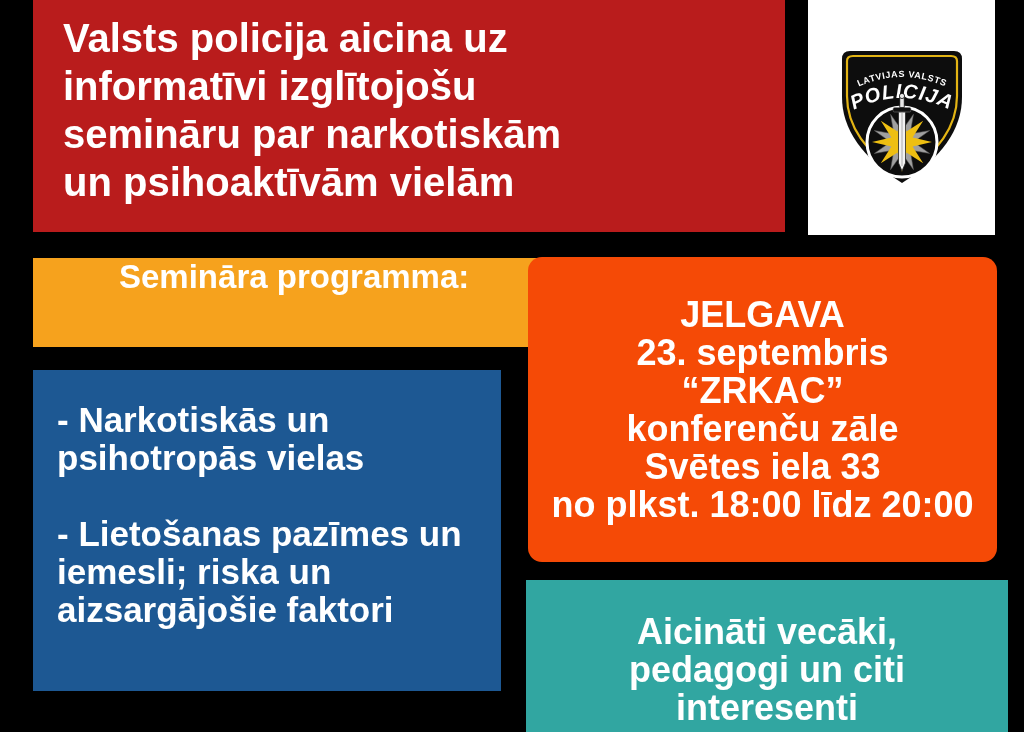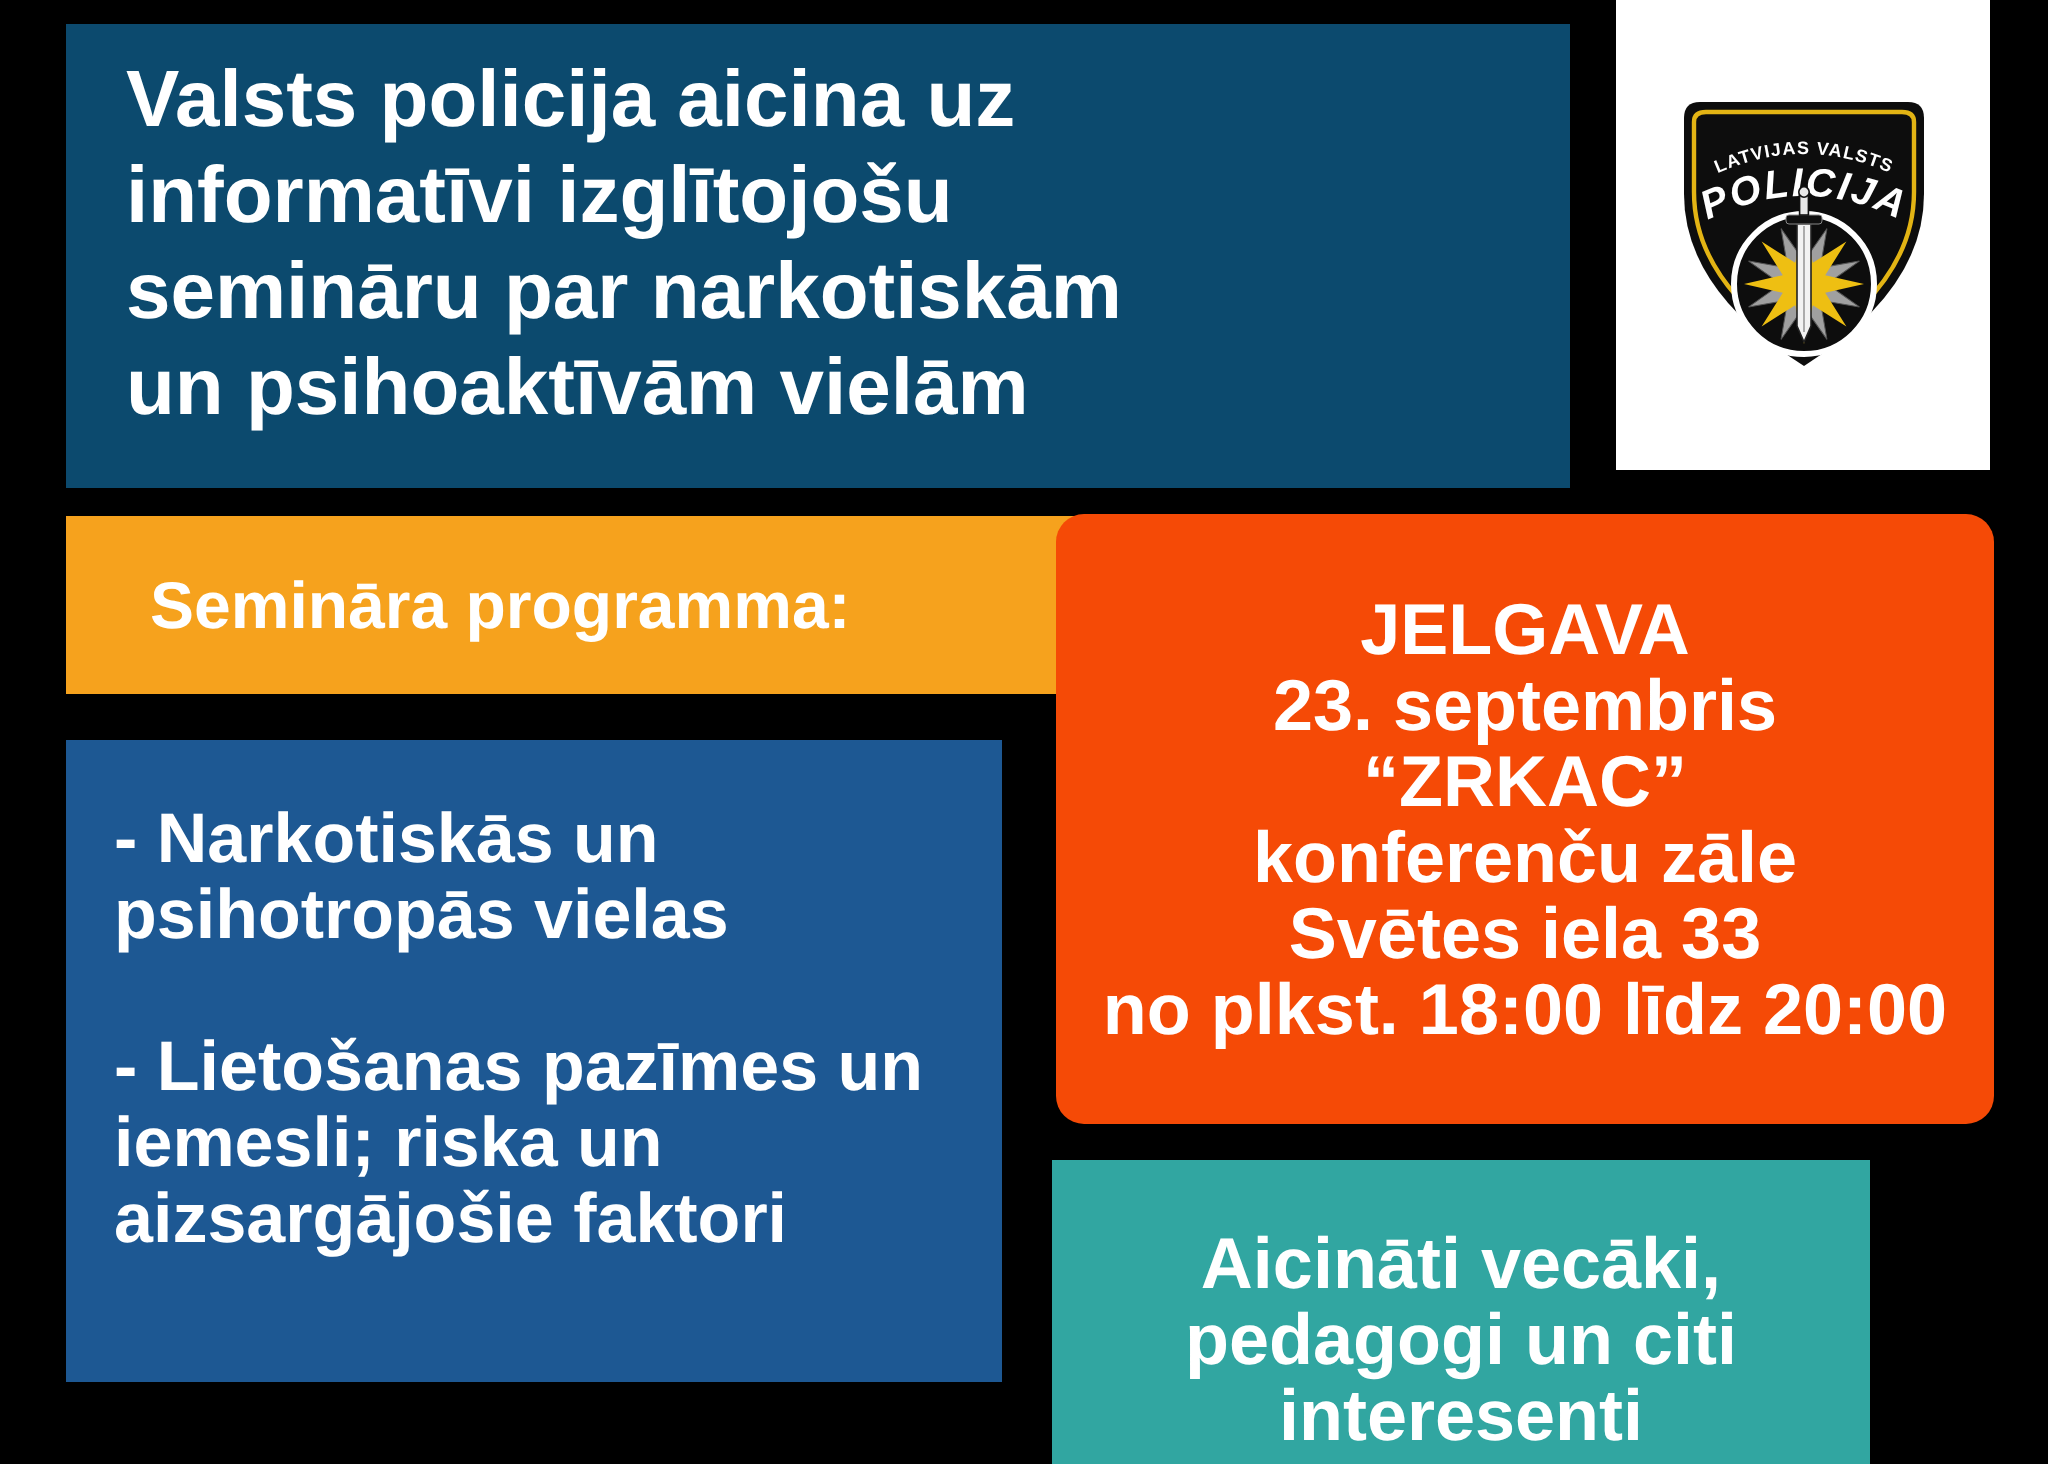--- a/index.html
+++ b/index.html
@@ -20,41 +20,41 @@
     padding:14px 0 0 30px;margin:0;
     color:#fff;font-weight:bold;white-space:pre;
   }
 
   
   .logo-block{left:808px;top:0;width:187px;height:235px;background:#fff;}
   .logo-block svg{display:block;margin:45px auto 0 auto;}
 
   
   .program-header-block{left:33px;top:258px;width:536px;height:89px;
-    display:flex;align-items:center;}
+    display:flex;align-items:flex-start;padding-left:44px;}
   .program-header-block p{font-size:33px;padding-left:42px;}
 
   
   .program-block{left:33px;top:370px;width:468px;height:321px;
     padding:31px 10px 0 24px;}
   .program-block p{font-size:35px;line-height:38px;margin:0 0 38px 0;}
 
   
   .event-block{left:528px;top:257px;width:469px;height:305px;
     display:flex;align-items:center;justify-content:center;border-radius:14px;}
   .event-block p{font-size:36px;line-height:38px;text-align:center;}
 
   
-  .audience-block{left:526px;top:580px;width:409px;height:152px;}
+  .audience-block{left:526px;top:580px;width:482px;height:152px;}
   .audience-block p{font-size:36px;line-height:38px;text-align:center;padding-top:33px;}
 </style>
 </head>
 <body>
 
-<div class="block title-block" style="background: #0c4a6e; margin-top: 12px;">
+<div class="block title-block" style="background: #b91c1c;">
   <h1>Valsts policija aicina uz
 informatīvi izglītojošu
 semināru par narkotiskām
 un psihoaktīvām vielām</h1>
 </div>
 
 <div class="block logo-block">
   <svg width="132" height="145" viewBox="0 0 132 145" aria-hidden="true">
 
     <path d="M14,6 L118,6 Q126,6 126,14 L126,52 Q126,100 66,138 Q6,100 6,52 L6,14 Q6,6 14,6 Z" fill="#0d0d0d"></path>

